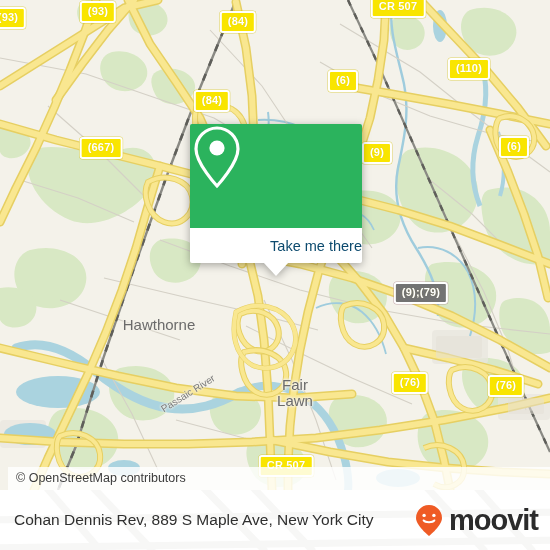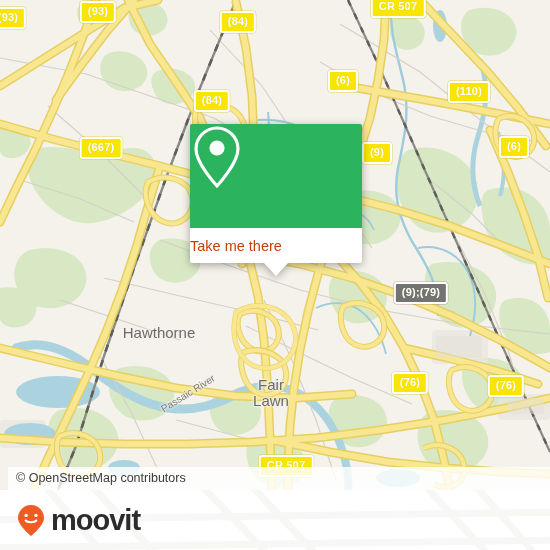--- a/index.html
+++ b/index.html
@@ -73,22 +73,22 @@
     filter:drop-shadow(0 2px 4px rgba(0,0,0,.33));
   }
   #popup-body{
     background:#2bb35d;height:104px;
     border-radius:2px 2px 0 0;
     display:flex;align-items:center;justify-content:center;
   }
   #popup-footer{
     background:#ffffff;height:35px;
     border-radius:0 0 2px 2px;
-    display:flex;align-items:center;justify-content:flex-start;
-    color:#c2410c;font-size:14.5px;
+    display:flex;align-items:center;justify-content:flex-end;
+    color:#0c4a6e;font-size:14.5px;
   }
   #popup-tail{
     position:absolute;left:50%;bottom:-13px;
     margin-left:-13px;width:0;height:0;
     border-left:13px solid transparent;
     border-right:13px solid transparent;
     border-top:14px solid #ffffff;
   }
 
   
@@ -278,34 +278,34 @@
         </g>
       </g>
     </svg>
 
     <div id="shield-layer">
         <div class="shield" style="left: 8px; top: 18px;">(93)</div>
         <div class="shield" style="left: 98px; top: 12px;">(93)</div>
         <div class="shield" style="left: 238px; top: 22px;">(84)</div>
         <div class="shield" style="left: 398px; top: 7px;">CR 507</div>
         <div class="shield" style="left: 343px; top: 81px;">(6)</div>
-        <div class="shield" style="left: 469px; top: 92px;">(110)</div>
+        <div class="shield" style="left: 469px; top: 69px;">(110)</div>
         <div class="shield" style="left: 212px; top: 101px;">(84)</div>
         <div class="shield" style="left: 101px; top: 136px; margin-top: 12px;">(667)</div>
         <div class="shield" style="left: 377px; top: 153px;">(9)</div>
         <div class="shield" style="left: 514px; top: 147px;">(6)</div>
         <div class="shield pink" style="left: 421px; top: 293px;">(9);(79)</div>
         <div class="shield" style="left: 410px; top: 383px;">(76)</div>
         <div class="shield" style="left: 506px; top: 386px;">(76)</div>
         <div class="shield" style="left: 286px; top: 466px;">CR 507</div>
       </div>
 
     <div id="place-layer">
-        <div class="place" style="left: 159px; top: 325px; font-size: 15px; margin-top: 8px;">Hawthorne</div>
-        <div class="place" style="left: 271px; top: 393px; font-size: 15px;">Fair
+        <div class="place" style="left: 159px; top: 325px; font-size: 15px;">Hawthorne</div>
+        <div class="place" style="left: 295px; top: 393px; font-size: 15px;">Fair
 Lawn</div>
       </div>
 
     <div class="river-label" id="river-label" style="left: 162px; top: 404px;">Passaic River</div>
 
     <div id="popup">
       <div id="popup-body">
         <svg width="54" height="66" viewBox="0 0 54 66">
           <path d="M27 4 C15.4 4 6 13.4 6 25 C6 39.5 27 62 27 62 C27 62 48 39.5 48 25 C48 13.4 38.6 4 27 4 Z" fill="none" stroke="#ffffff" stroke-width="3.2"></path>
           <circle cx="27" cy="24" r="7.6" fill="#ffffff"></circle>
@@ -328,20 +328,21 @@
         <path d="M86,-10 L152,60"></path>
         <path d="M196,-10 L264,60"></path>
         <path d="M246,-10 L312,60"></path>
         <path d="M420,-10 L484,60"></path>
         <path d="M470,-10 L532,60"></path>
         <path d="M-10,30 L560,22"></path>
         <path d="M-10,58 L560,50"></path>
       </g>
     </svg>
     <div id="footer-inner">
+      <div id="footer-title">Cohan Dennis Rev, 889 S Maple Ave, New York City</div>
       <div id="brand">
         <svg width="34" height="34" viewBox="0 0 34 34">
           <path d="M17 2 C9.8 2 4 7.8 4 15 C4 22.6 17 33 17 33 C17 33 30 22.6 30 15 C30 7.8 24.2 2 17 2 Z" fill="#ef5b25"></path>
           <circle cx="12.1" cy="12.4" r="1.7" fill="#ffffff"></circle>
           <circle cx="21.9" cy="12.4" r="1.7" fill="#ffffff"></circle>
           <path d="M11.6 17.4 C13.2 19.8 20.8 19.8 22.4 17.4" stroke="#ffffff" stroke-width="1.9" fill="none" stroke-linecap="round"></path>
         </svg>
         <span id="brand-word">moovit</span>
       </div>
     </div>

